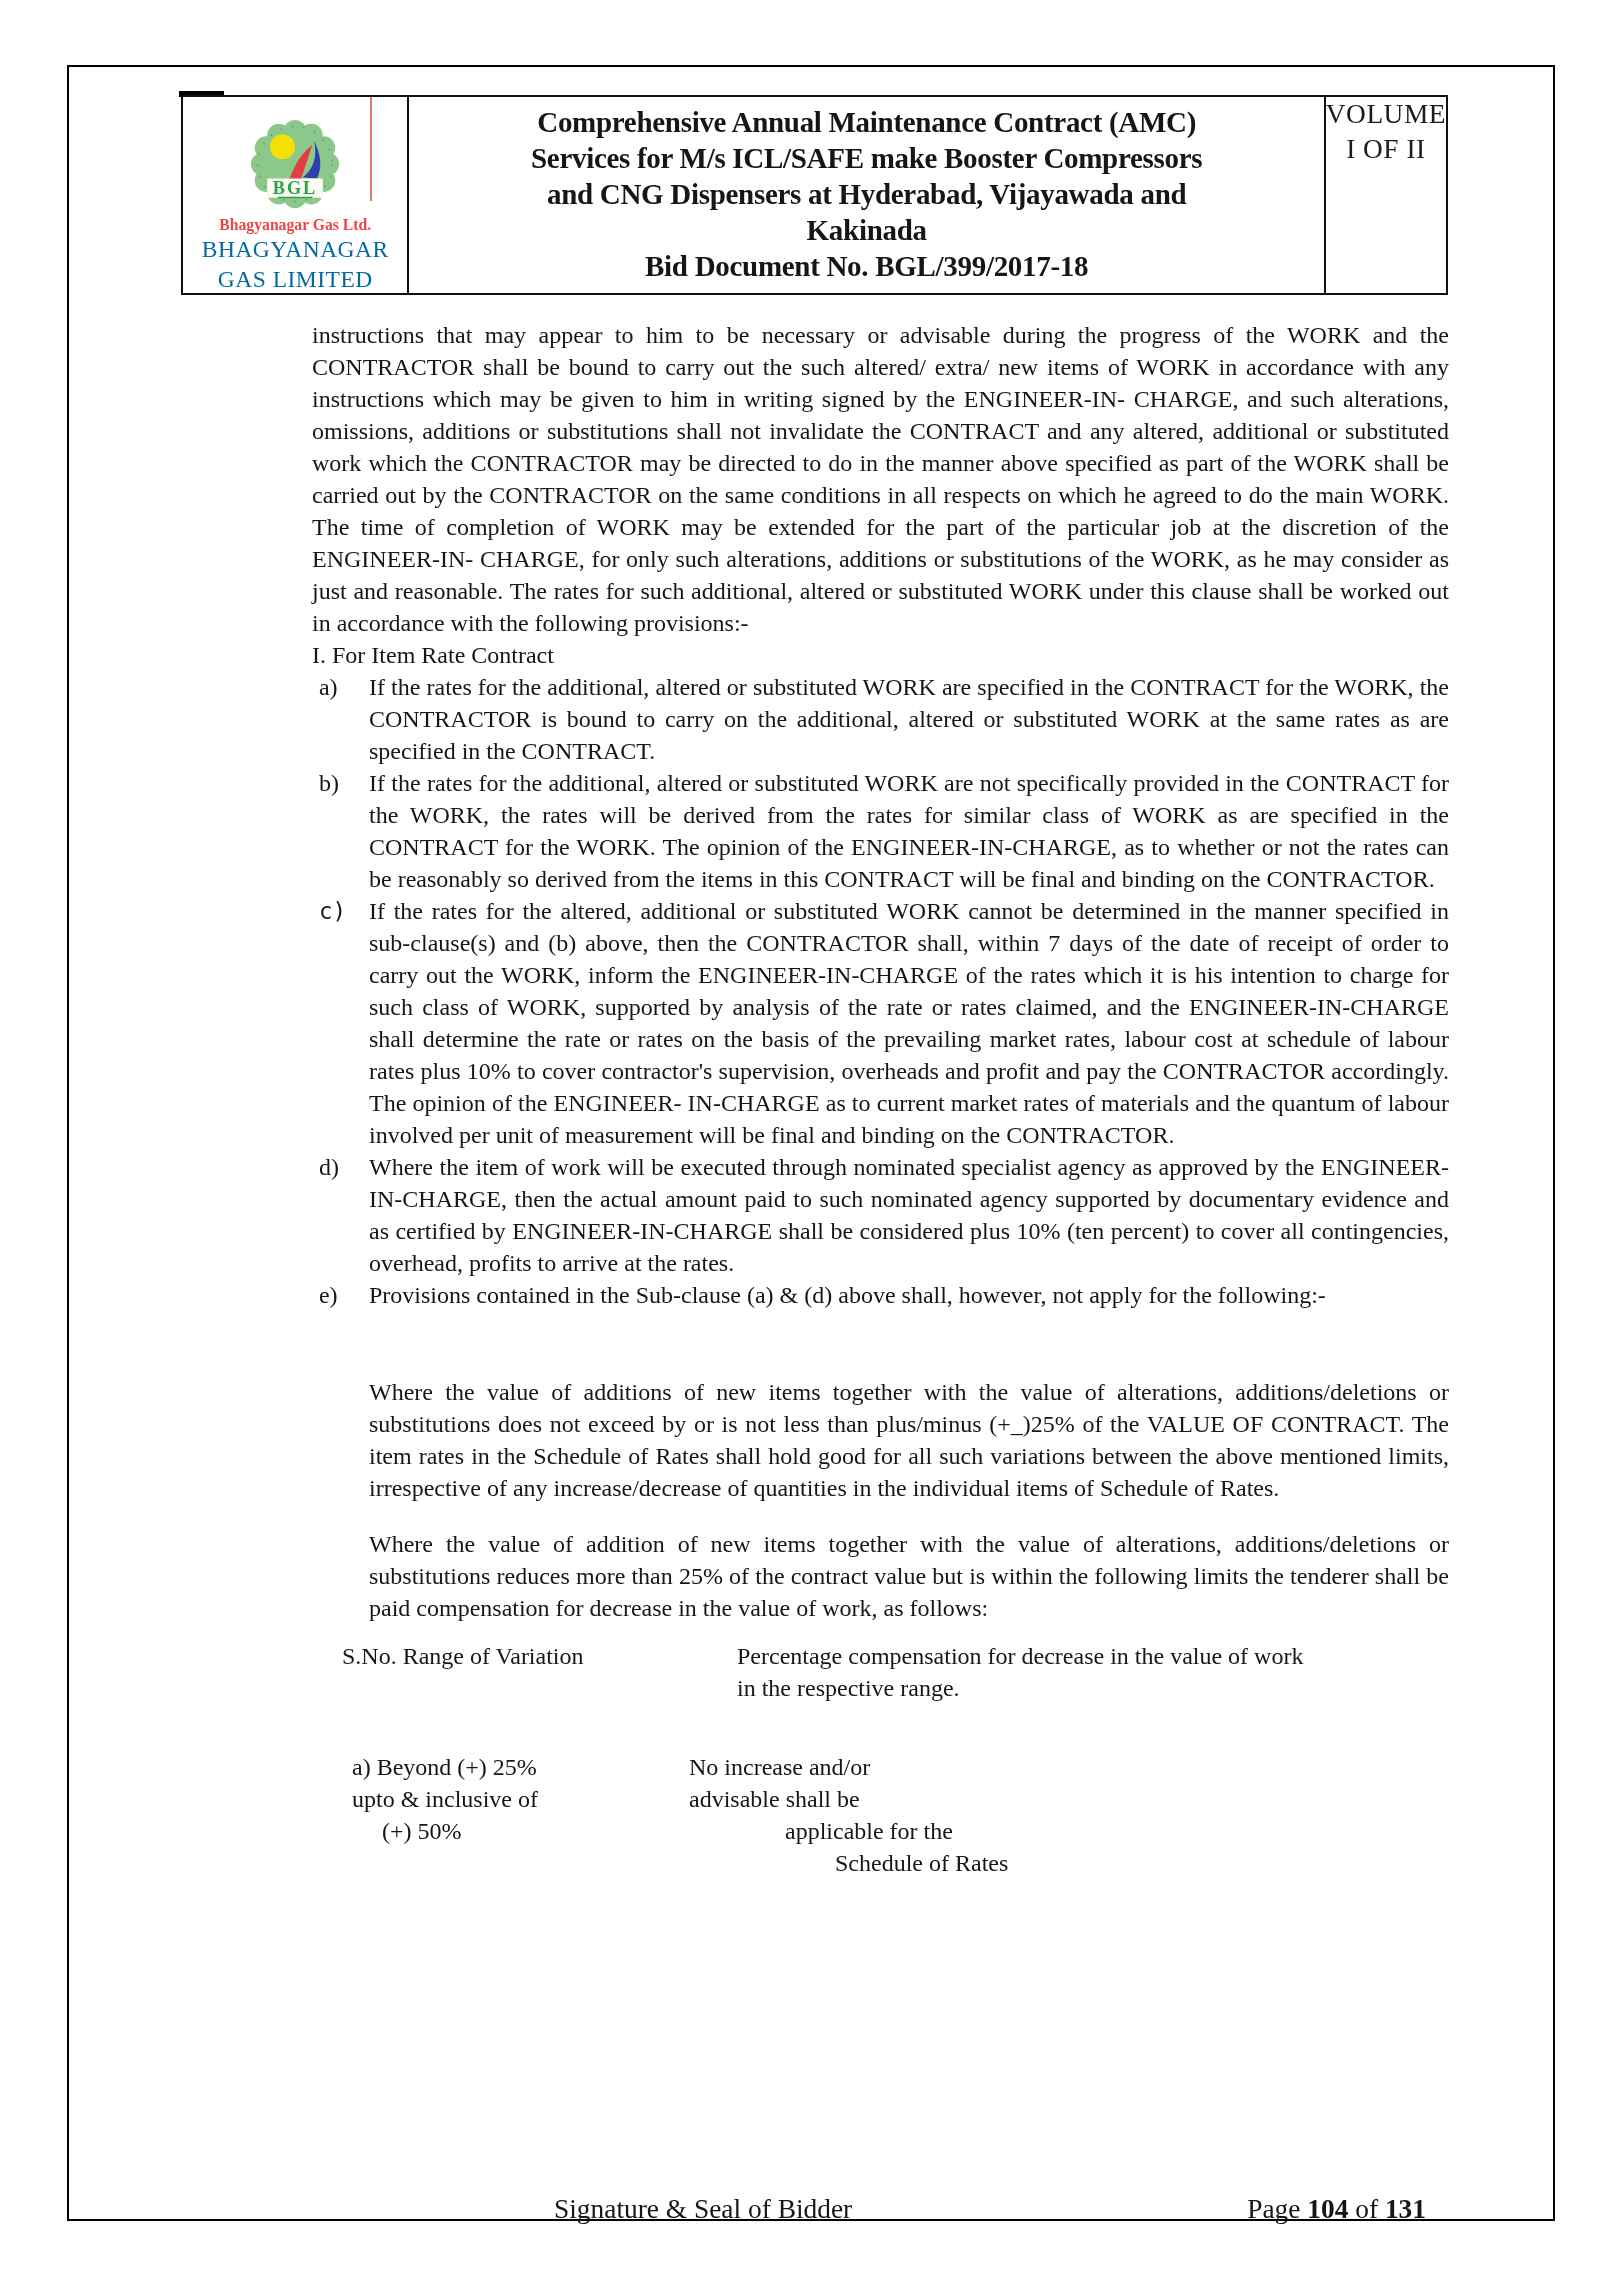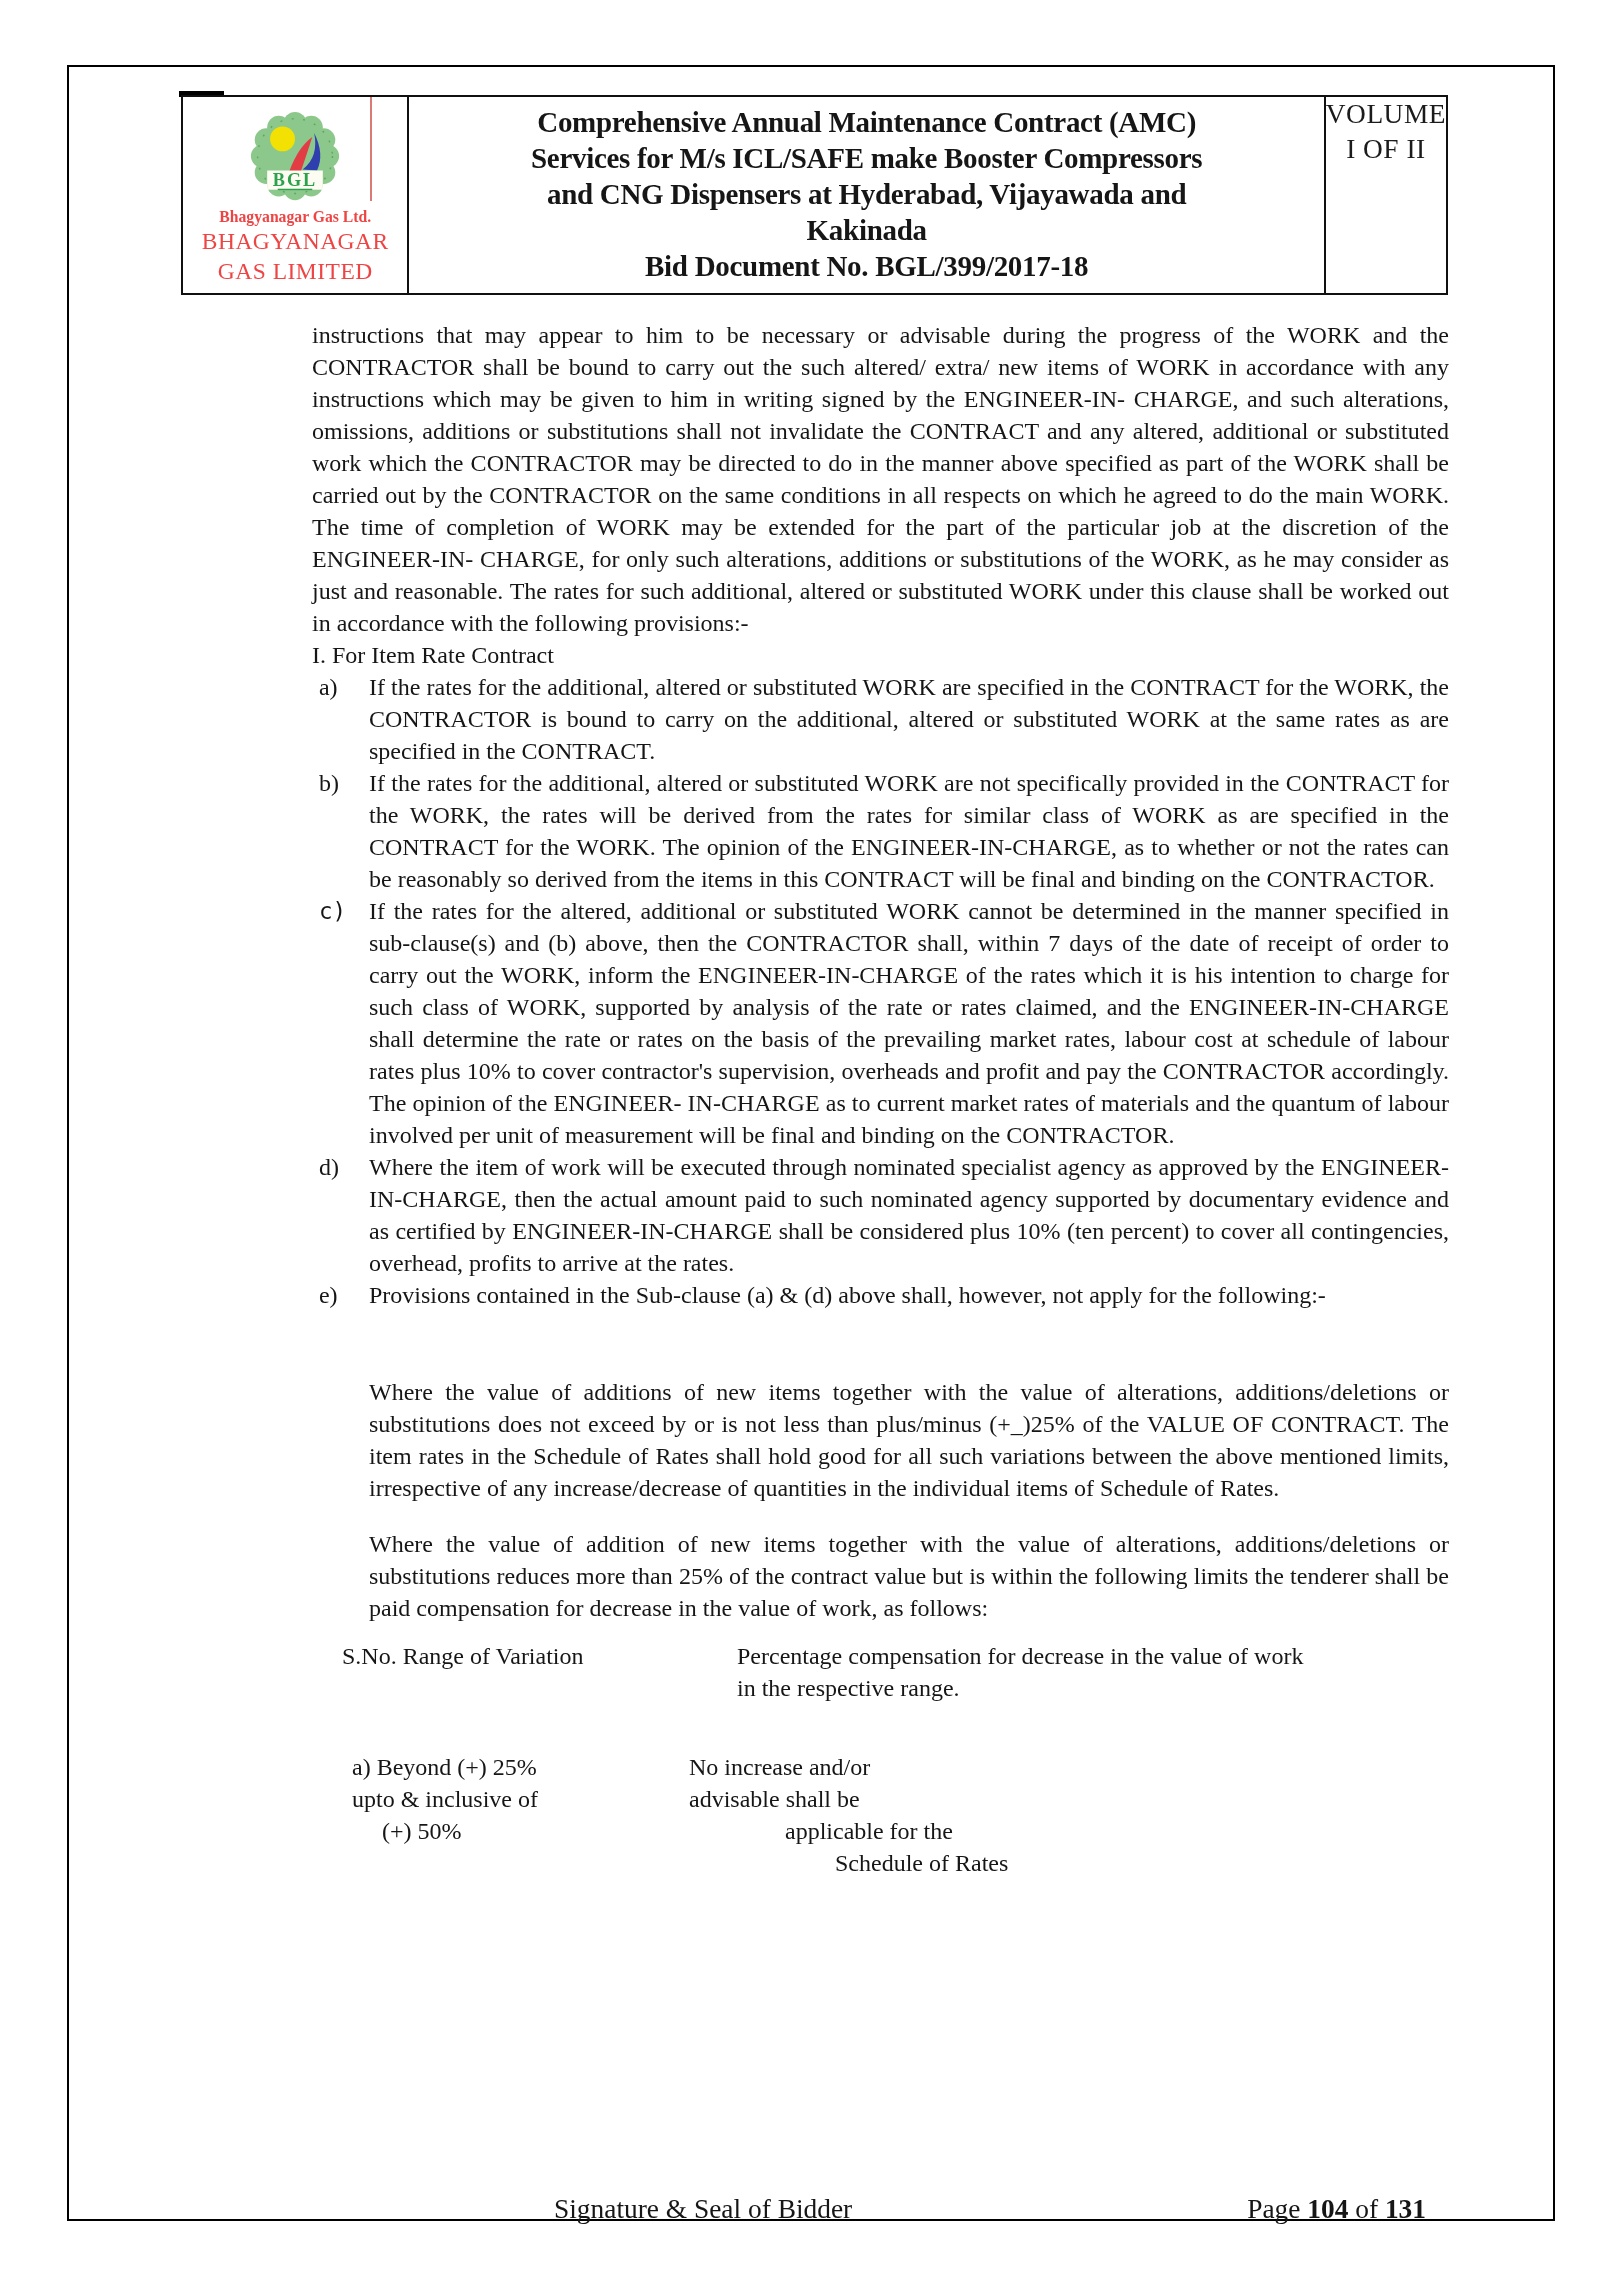--- a/index.html
+++ b/index.html
@@ -5,27 +5,27 @@
   html,body{margin:0;padding:0;background:#ffffff;}
   #page{position:relative;width:1621px;height:2293px;background:#ffffff;
         font-family:"Liberation Serif", serif;color:#161616;overflow:hidden;}
   
   #outer-border{position:absolute;left:67px;top:65px;width:1488px;height:2156px;
         border:2px solid #000;box-sizing:border-box;}
   
   #header-table{position:absolute;left:181px;top:95px;width:1267px;height:200px;
         border:2px solid #101010;box-sizing:border-box;display:flex;background:#fff;}
   .hcell{box-sizing:border-box;}
-  #logo-cell{width:234px;border-right:2px solid #101010;text-align:center;padding-top:15px;position:relative;}
+  #logo-cell{width:234px;border-right:2px solid #101010;text-align:center;padding-top:23px;position:relative;}
   #title-cell{width:947px;border-right:2px solid #101010;text-align:center;padding-top:6.9px;}
   #volume-cell{flex:1;text-align:center;}
   .title-line{font-weight:bold;font-size:29px;line-height:36px;letter-spacing:-0.3px;}
   .volume-line{font-size:27.4px;line-height:35px;letter-spacing:0.5px;color:#1b1b1b;}
   #logo-subtitle{font-size:15.7px;line-height:17.6px;color:#ef4444;font-weight:bold;margin-top:-2px;}
-  .company-line{font-size:23.5px;line-height:30px;color:#ef4444;letter-spacing:0.5px;}
+  .company-line{font-size:23.5px;line-height:30px;color:#0369a1;letter-spacing:0.5px;}
   #red-line{position:absolute;left:370px;top:97px;width:2px;height:104px;background:#d97a74;}
   #corner-mark{position:absolute;left:179px;top:91px;width:45px;height:5.9px;background:#000;}
   
   #content{position:absolute;left:312px;top:319px;width:1137px;
         font-size:24px;line-height:32px;}
   .just{text-align:justify;}
   .clause{display:flex;}
   .clause .mk{flex:0 0 57px;padding-left:6.9px;box-sizing:border-box;}
   .clause .ct{flex:1;text-align:justify;}
   .mk-mono{font-family:"DejaVu Sans Mono", monospace;font-size:22.5px;}

